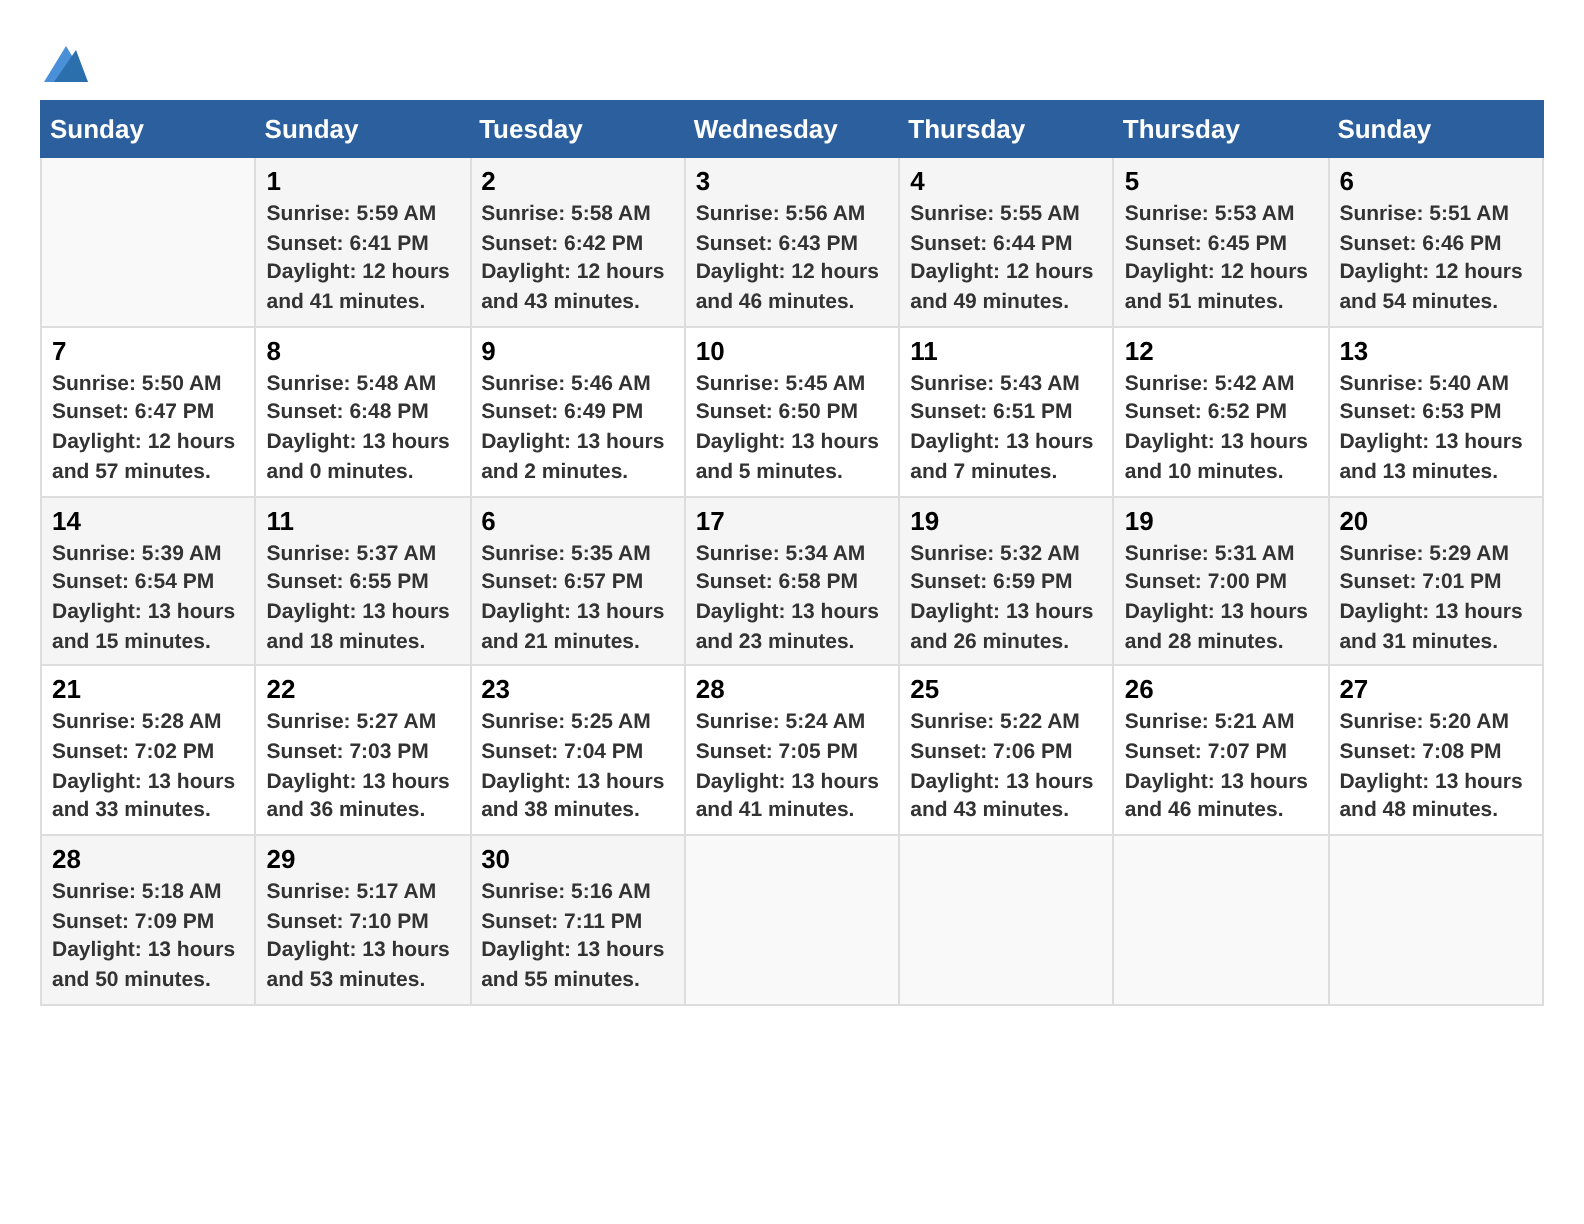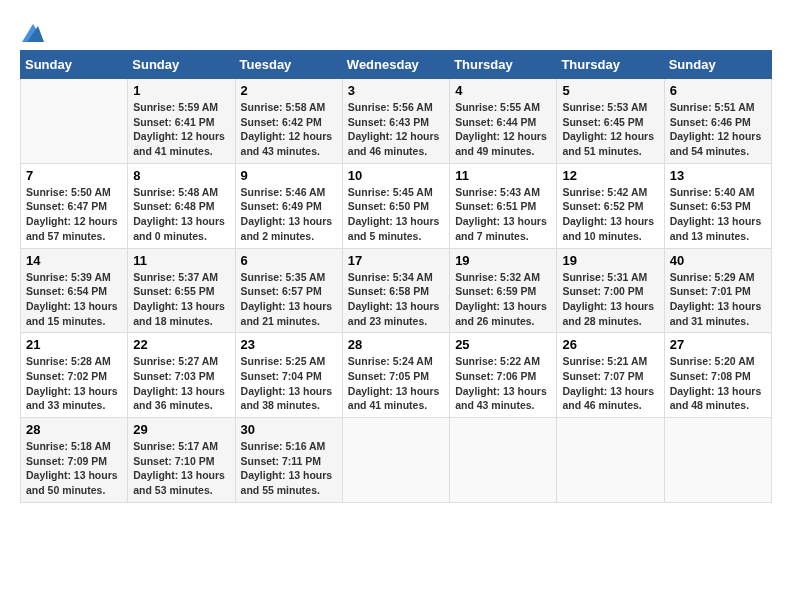--- a/index.html
+++ b/index.html
@@ -192,21 +192,21 @@
         </td>
         <td>
           <span class="day-num">19</span>
           <div class="day-info">Sunrise: 5:32 AM<br>Sunset: 6:59 PM<br>Daylight: 13 hours<br>and 26 minutes.</div>
         </td>
         <td>
           <span class="day-num">19</span>
           <div class="day-info">Sunrise: 5:31 AM<br>Sunset: 7:00 PM<br>Daylight: 13 hours<br>and 28 minutes.</div>
         </td>
         <td>
-          <span class="day-num">40</span>
+          <span class="day-num">20</span>
           <div class="day-info">Sunrise: 5:29 AM<br>Sunset: 7:01 PM<br>Daylight: 13 hours<br>and 31 minutes.</div>
         </td>
       </tr>
       <tr>
         <td>
           <span class="day-num">21</span>
           <div class="day-info">Sunrise: 5:28 AM<br>Sunset: 7:02 PM<br>Daylight: 13 hours<br>and 33 minutes.</div>
         </td>
         <td>
           <span class="day-num">22</span>

